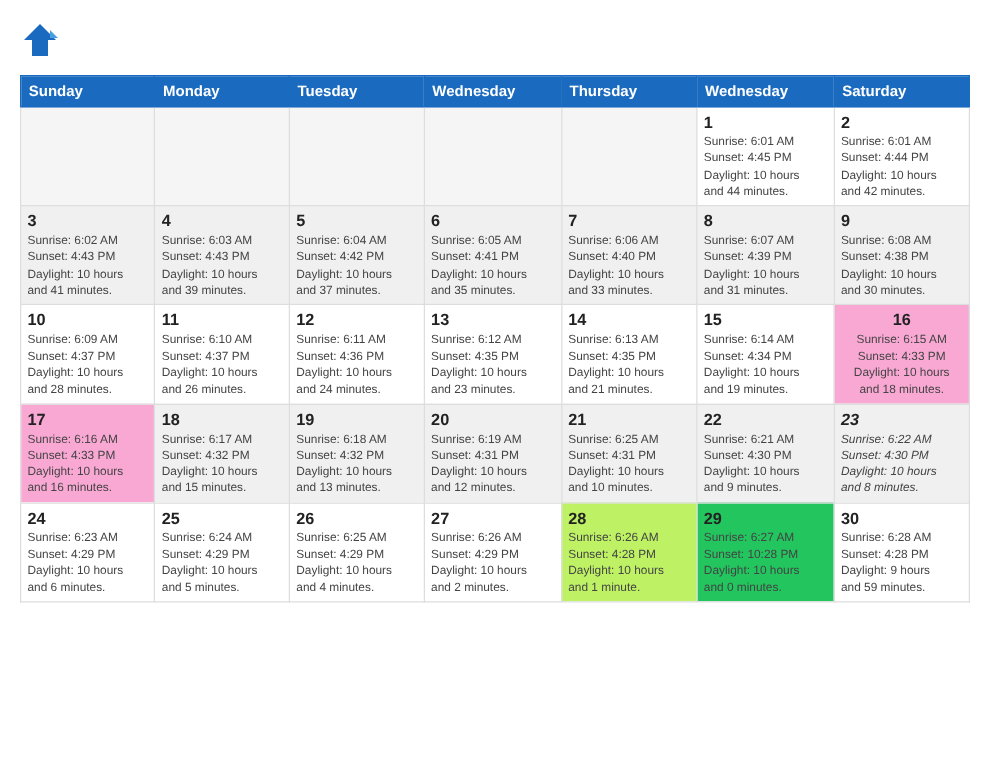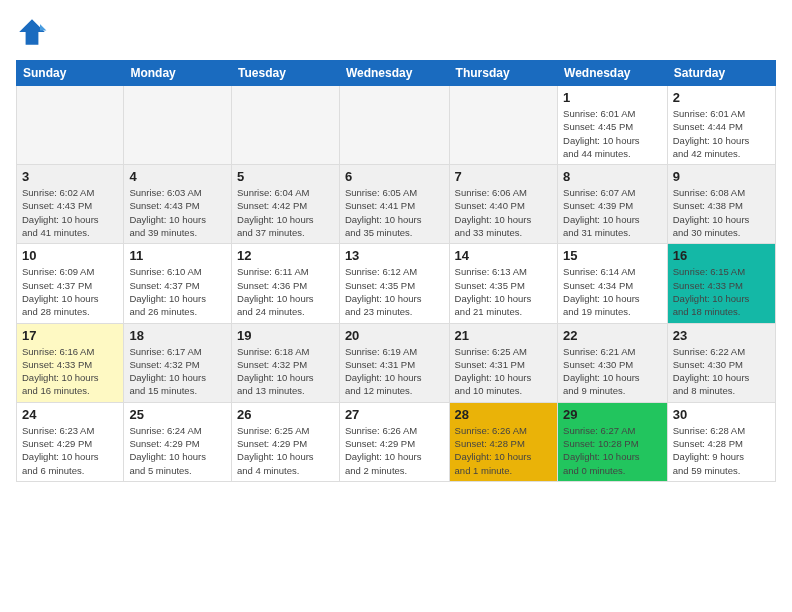--- a/index.html
+++ b/index.html
@@ -239,30 +239,30 @@
 Daylight: 10 hours
 and 21 minutes.</div>
         </td>
         <td style="background: rgb(255, 255, 255);">
           <span class="day-number">15</span>
           <div class="day-info" style="white-space: pre-line;">Sunrise: 6:14 AM
 Sunset: 4:34 PM
 Daylight: 10 hours
 and 19 minutes.</div>
         </td>
-        <td style="background: #14b8a6;">
+        <td style="background: #f9a8d4; text-align: center;">
           <span class="day-number">16</span>
           <div class="day-info" style="white-space: pre-line;">Sunrise: 6:15 AM
 Sunset: 4:33 PM
 Daylight: 10 hours
 and 18 minutes.</div>
         </td>
       </tr>
       <tr style="background: rgb(240, 240, 240);">
-        <td style="background: #fef9c3;">
+        <td style="background: #f9a8d4;">
           <span class="day-number">17</span>
           <div class="day-info" style="white-space: pre-line;">Sunrise: 6:16 AM
 Sunset: 4:33 PM
 Daylight: 10 hours
 and 16 minutes.</div>
         </td>
         <td style="background: rgb(240, 240, 240);">
           <span class="day-number">18</span>
           <div class="day-info" style="white-space: pre-line;">Sunrise: 6:17 AM
 Sunset: 4:32 PM
@@ -290,21 +290,21 @@
 Daylight: 10 hours
 and 10 minutes.</div>
         </td>
         <td style="background: rgb(240, 240, 240);">
           <span class="day-number">22</span>
           <div class="day-info" style="white-space: pre-line;">Sunrise: 6:21 AM
 Sunset: 4:30 PM
 Daylight: 10 hours
 and 9 minutes.</div>
         </td>
-        <td style="background: rgb(240, 240, 240);">
+        <td style="background: rgb(240, 240, 240); font-style: italic;">
           <span class="day-number">23</span>
           <div class="day-info" style="white-space: pre-line;">Sunrise: 6:22 AM
 Sunset: 4:30 PM
 Daylight: 10 hours
 and 8 minutes.</div>
         </td>
       </tr>
       <tr style="background: rgb(255, 255, 255);">
         <td style="background: rgb(255, 255, 255);">
           <span class="day-number">24</span>
@@ -327,21 +327,21 @@
 Daylight: 10 hours
 and 4 minutes.</div>
         </td>
         <td style="background: rgb(255, 255, 255);">
           <span class="day-number">27</span>
           <div class="day-info" style="white-space: pre-line;">Sunrise: 6:26 AM
 Sunset: 4:29 PM
 Daylight: 10 hours
 and 2 minutes.</div>
         </td>
-        <td style="background: #eab308;">
+        <td style="background: #bef264;">
           <span class="day-number">28</span>
           <div class="day-info" style="white-space: pre-line;">Sunrise: 6:26 AM
 Sunset: 4:28 PM
 Daylight: 10 hours
 and 1 minute.</div>
         </td>
         <td style="background: #22c55e;">
           <span class="day-number">29</span>
           <div class="day-info" style="white-space: pre-line;">Sunrise: 6:27 AM
 Sunset: 10:28 PM

